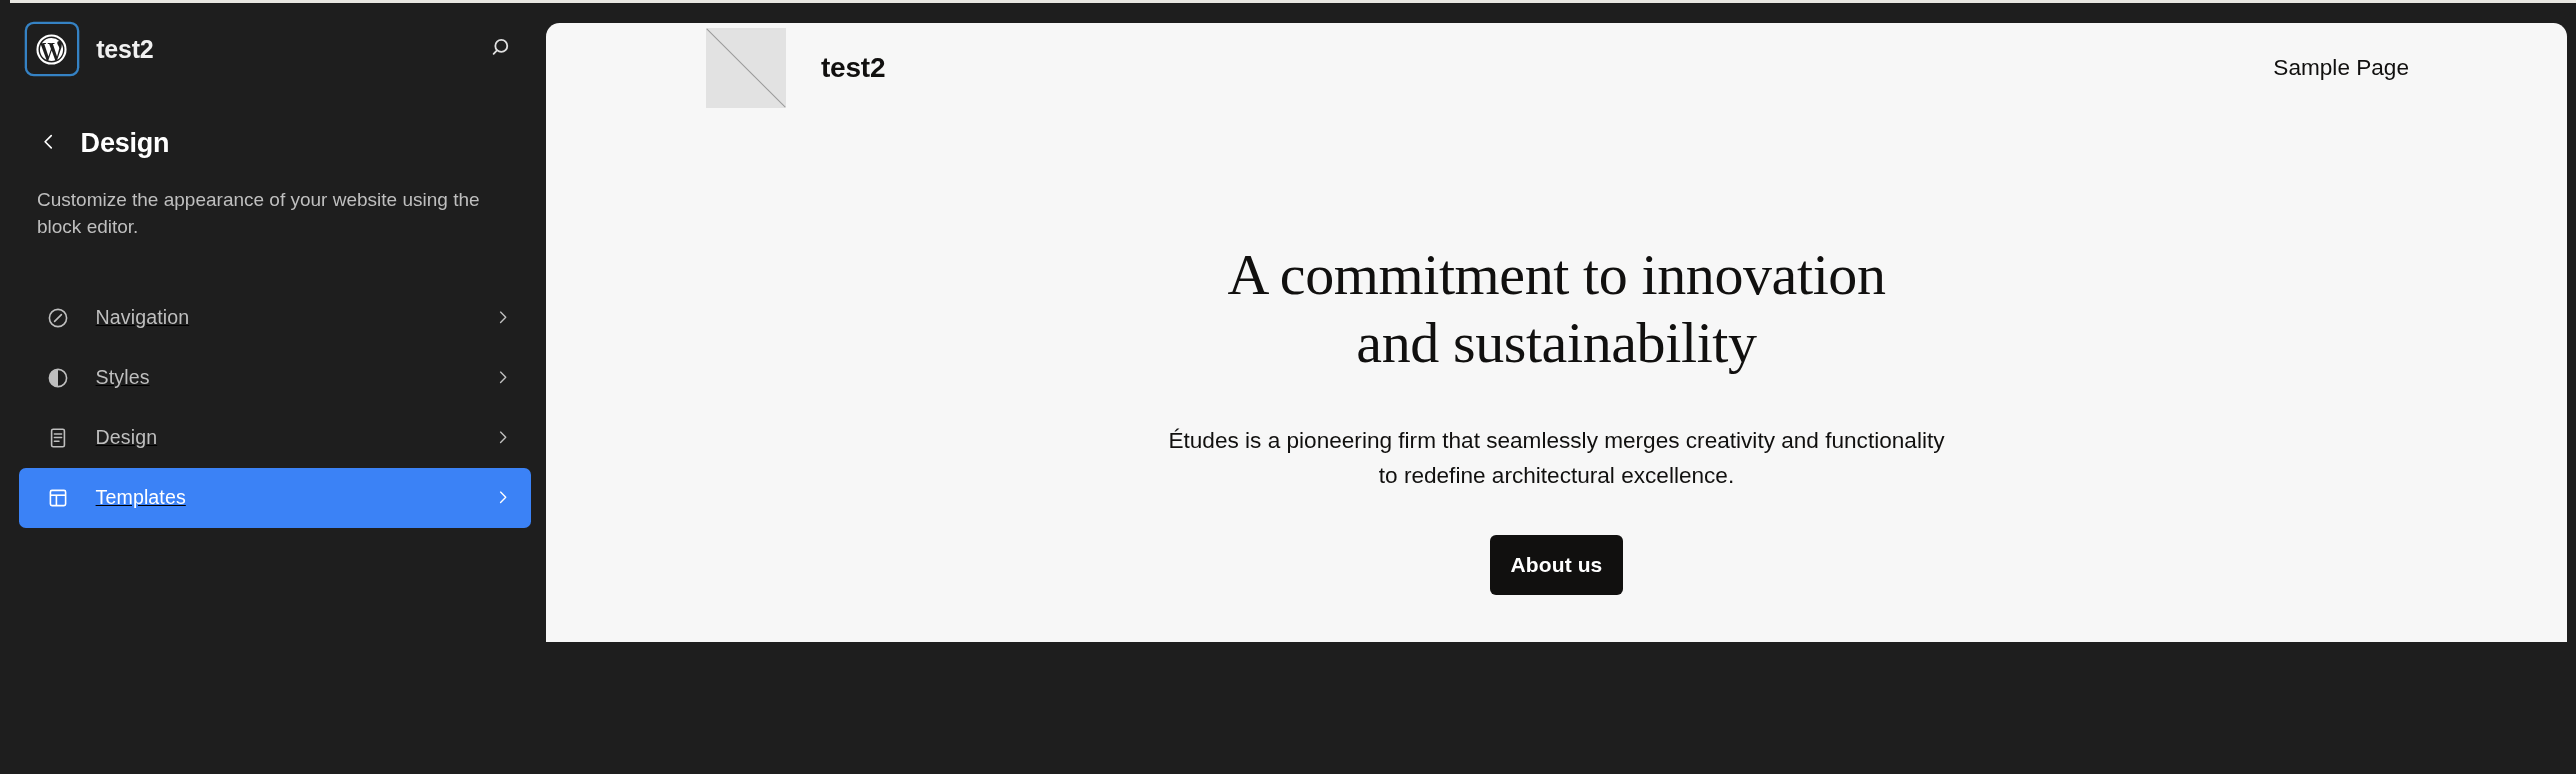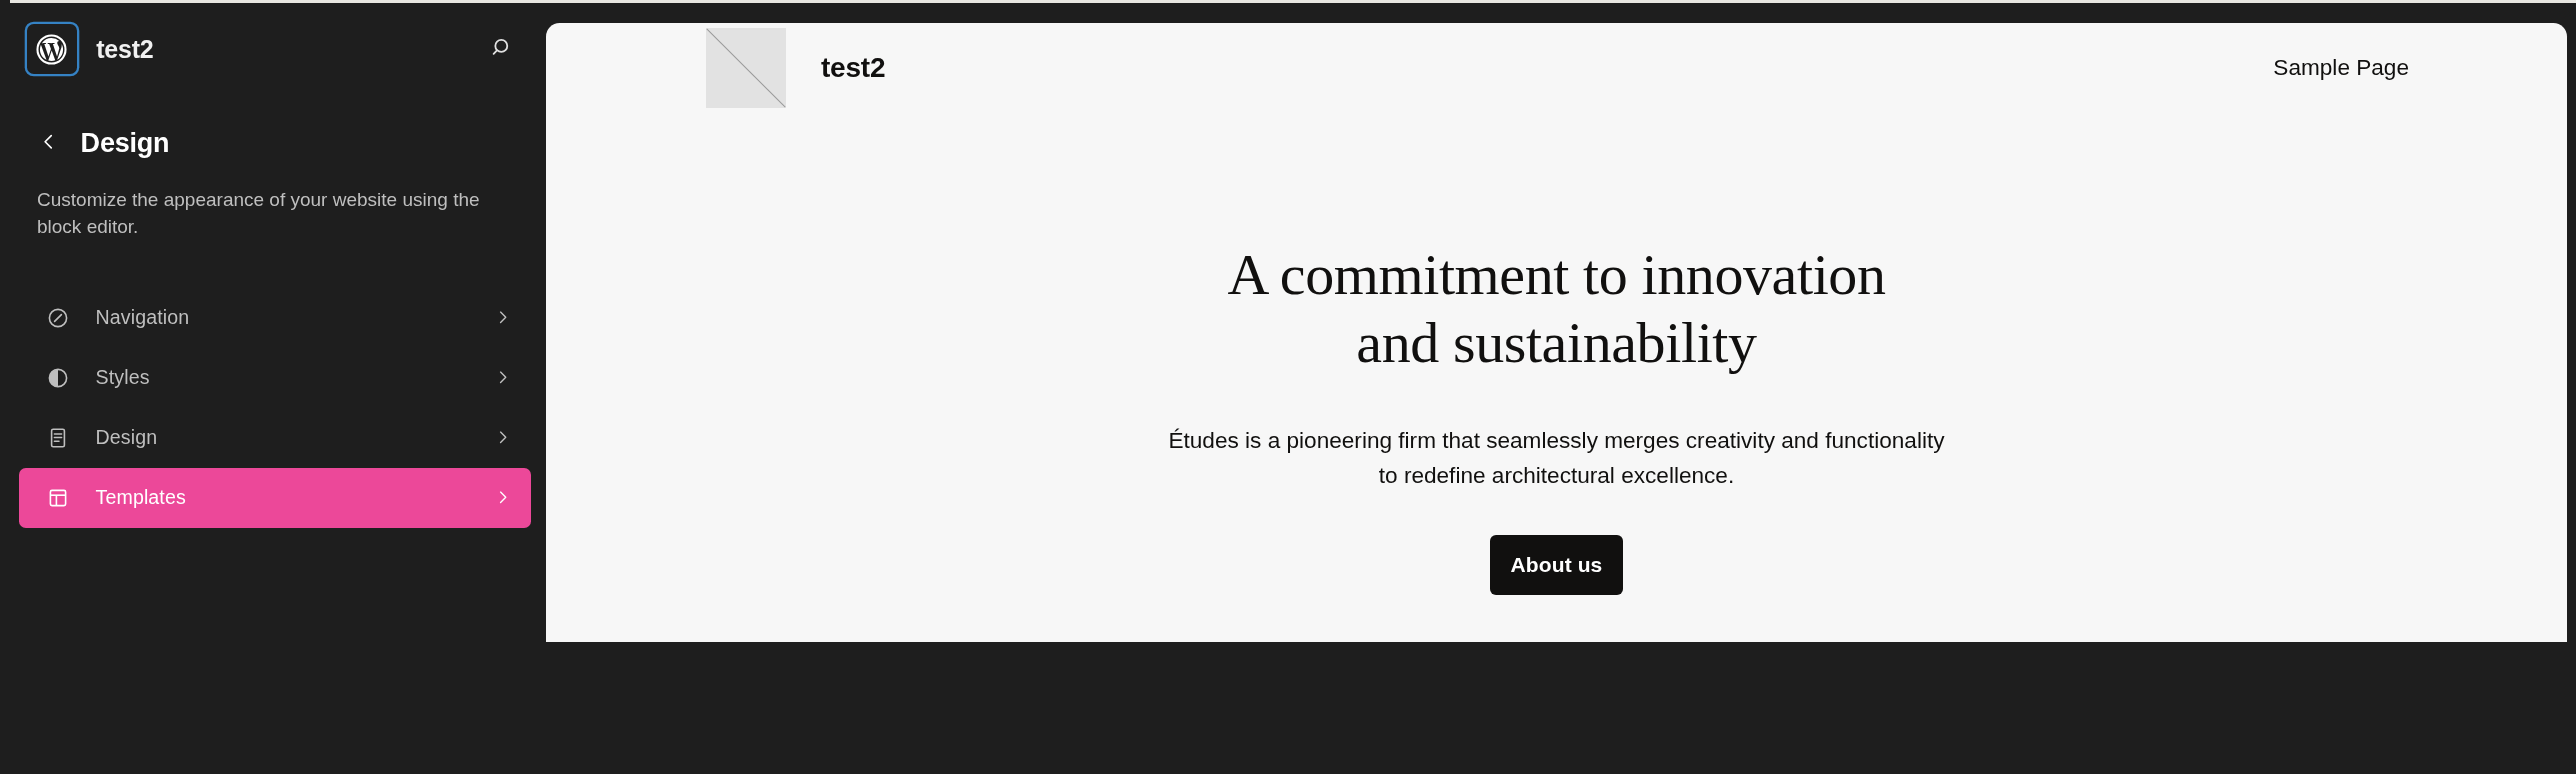--- a/index.html
+++ b/index.html
@@ -97,33 +97,34 @@
     font-size:19px;
     line-height:1.45;
     max-width:452px;
     font-weight:400;
   }
 
   .nav-list {
     margin-top:47px;
     margin-left:-15px;
     margin-right:-9px;
+    text-decoration:underline;
   }
 
   .nav-item {
     display:flex;
     align-items:center;
     height:60px;
     padding:0 18px 0 24px;
     border-radius:6.8px;
     color:#bfbfbf;
     gap:22.6px;
   }
   .nav-item.active {
-    background:#ec4899;
+    background:#3b82f6;
     color:#ffffff;
   }
   .nav-icon {
     width:30px; height:30px;
     flex:none;
     display:flex; align-items:center; justify-content:center;
   }
   .nav-label {
     font-size:19.6px;
     font-weight:400;

